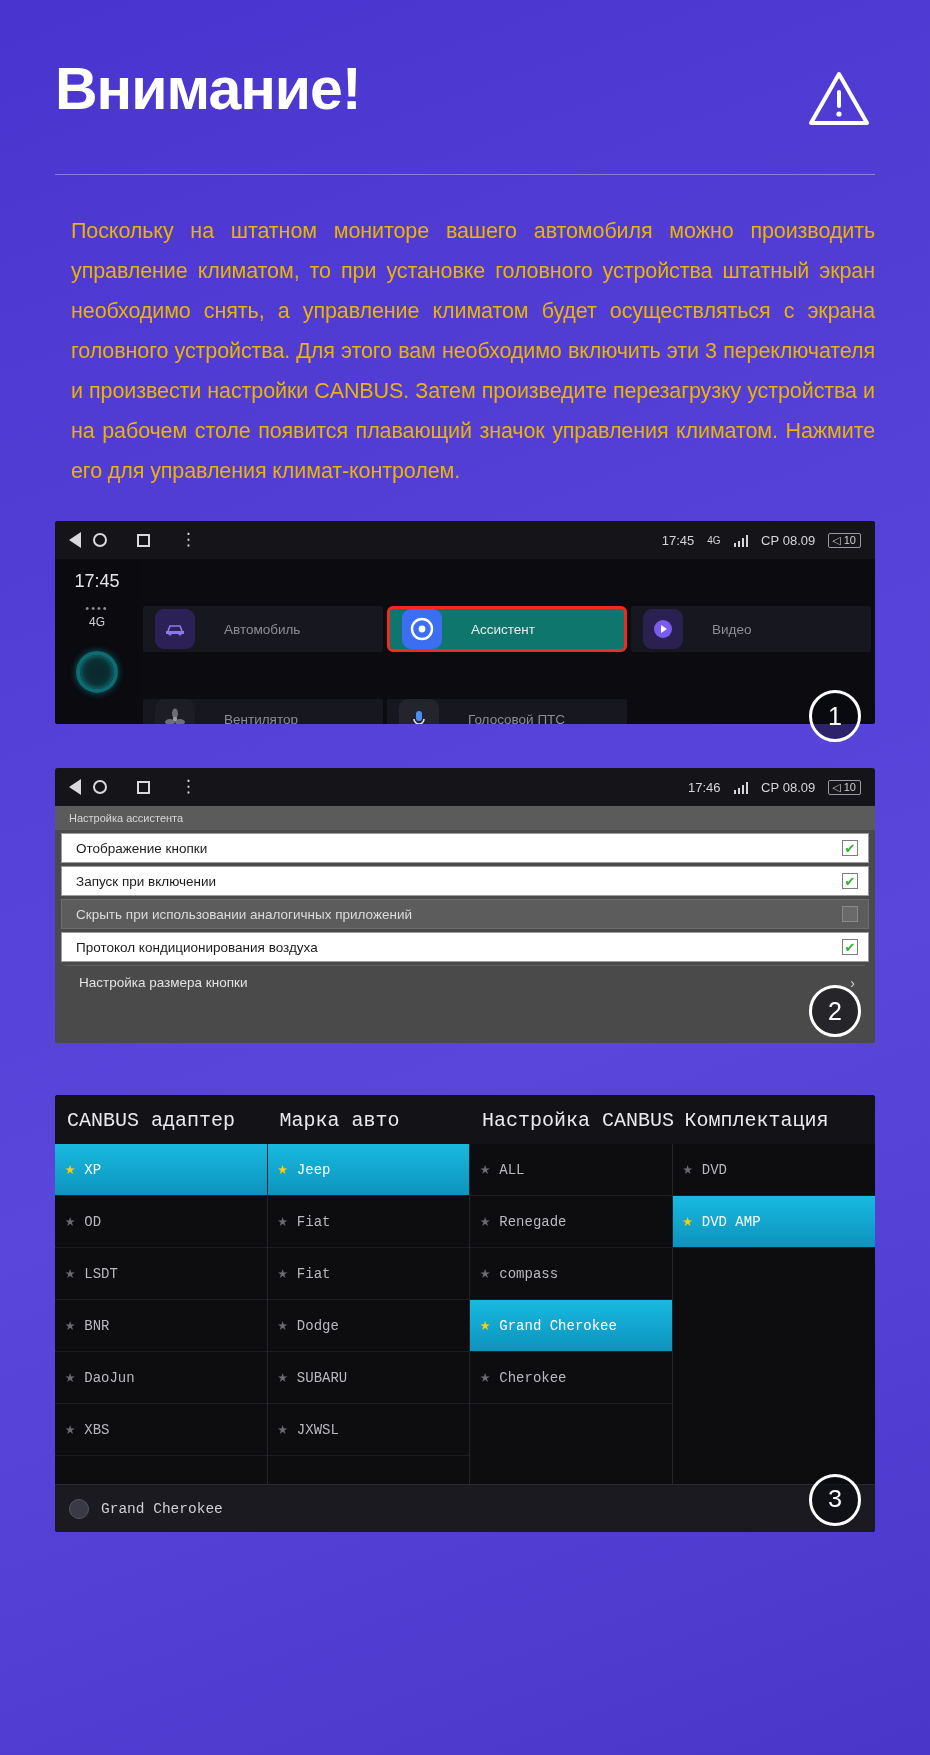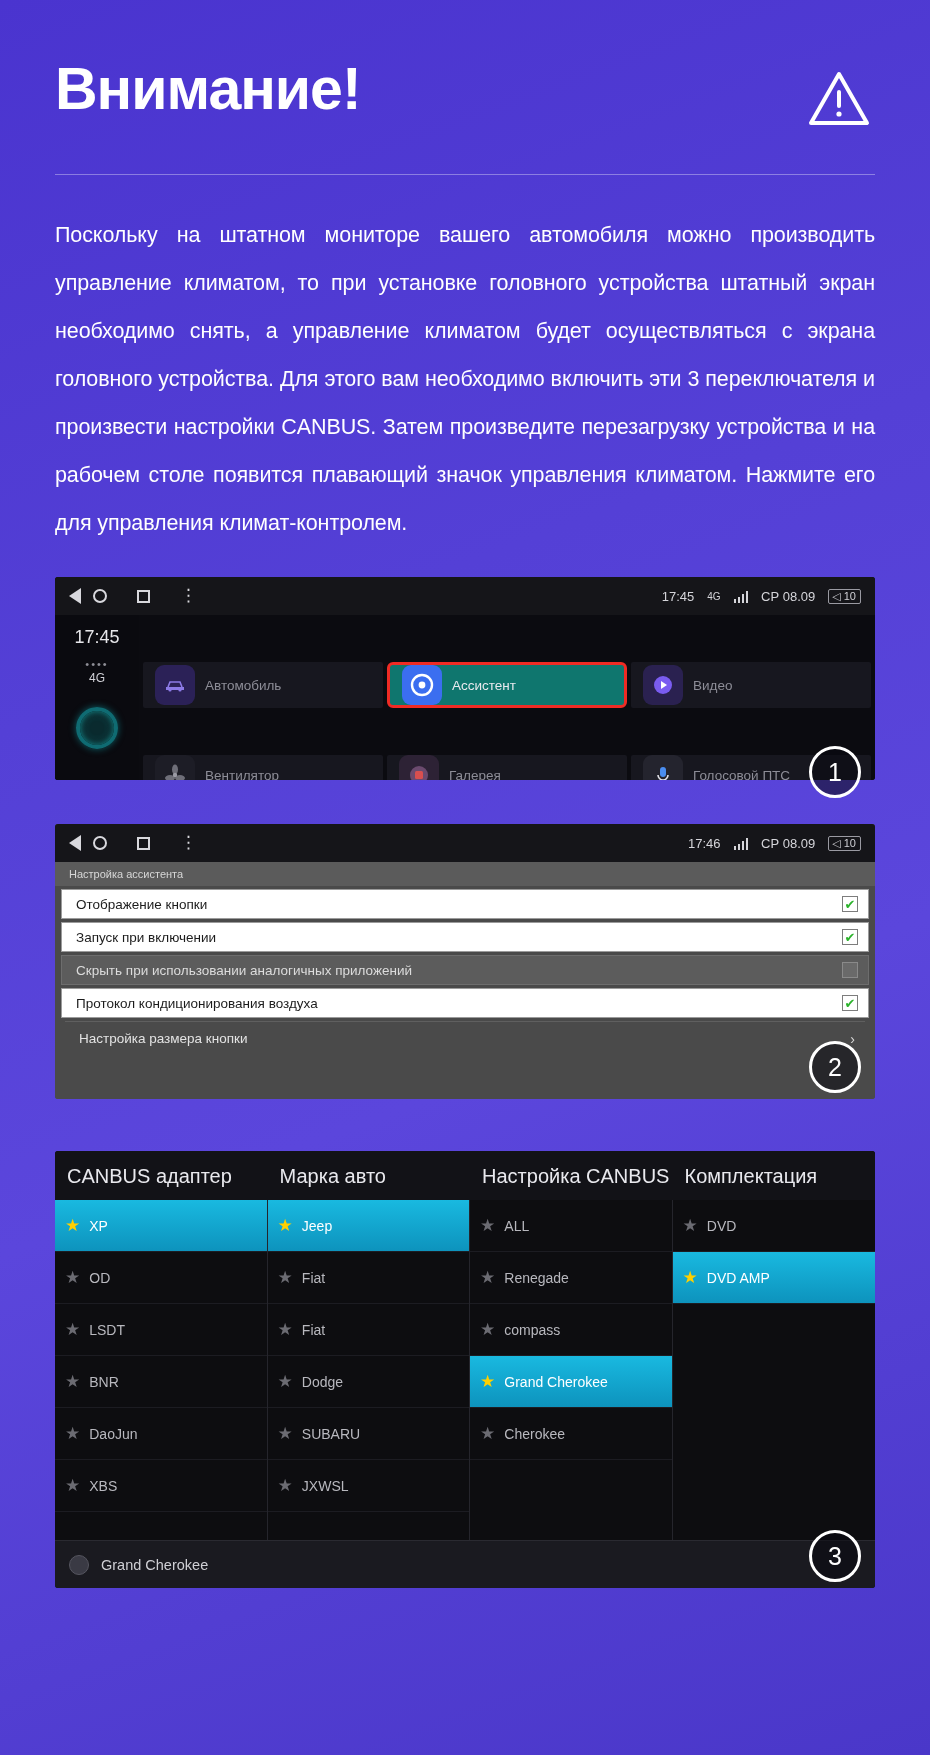--- a/index.html
+++ b/index.html
@@ -37,26 +37,27 @@
   }
   .warn-icon { margin-top: 10px; margin-right: 5px; }
 
   .rule {
     height: 1px;
     background: rgba(255,255,255,0.35);
     margin: 42px 0 36px 0;
   }
 
   .para {
-    color: #ffffff;
+    color: #eab308;
     font-size: 21.5px;
-    line-height: 48px;
+    line-height: 40px;
     text-align: justify;
     text-align-last: left;
     letter-spacing: -0.1px;
+    margin-left: 16px;
   }
 
   
   .shot {
     position: relative;
     margin-top: 30px;
     border-radius: 3px;
     overflow: visible;
   }
   .shot-inner {
@@ -157,21 +158,21 @@
     display: grid;
     grid-template-columns: repeat(3, 1fr);
     grid-template-rows: repeat(2, 1fr);
     gap: 4px;
     padding: 4px;
   }
   .tile {
     background: #17171f;
     display: flex;
     align-items: center;
-    gap: 10px;
+    gap: 29px;
     padding: 0 12px;
     position: relative;
     border-radius: 2px;
     margin-top: 43px;
   }
   .tile .tl-label { color: #8d8d97; font-size: 13.5px; }
   .tile.sel {
     border: 3px solid #ef2b24;
     border-radius: 6px;
     background: #0f766e;
@@ -396,29 +397,20 @@
                     <ellipse cx="12" cy="6.5" rx="3" ry="5"></ellipse>
                     <ellipse cx="17" cy="15" rx="5" ry="3"></ellipse>
                     <ellipse cx="7" cy="15" rx="5" ry="3"></ellipse>
                   </g>
                   <circle cx="12" cy="12" r="2.2" fill="#9a9aa4"></circle>
                 </svg>
             </span>
             <span class="tl-label">Вентилятор</span>
           </div>
 
-          <div class="tile">
-            <span class="app-ico ico-gal">
-              <svg width="22" height="22" viewBox="0 0 22 22">
-                  <circle cx="11" cy="11" r="9" fill="#6b4a6e"></circle>
-                  <rect x="7" y="7" width="8" height="8" rx="1.5" fill="#d84f4f"></rect>
-                </svg>
-            </span>
-            <span class="tl-label">Галерея</span>
-          </div>
 
           <div class="tile">
             <span class="app-ico ico-voice">
               <svg width="20" height="22" viewBox="0 0 20 22">
                   <rect x="7" y="3" width="6" height="10" rx="3" fill="#4a8df0"></rect>
                   <path d="M5 11a5 5 0 0 0 10 0" fill="none" stroke="#e0e0e6" stroke-width="1.6"></path>
                   <rect x="9.2" y="16" width="1.6" height="3" fill="#e0e0e6"></rect>
                 </svg>
             </span>
             <span class="tl-label">Голосовой ПТС</span>
@@ -475,21 +467,21 @@
       </div>
       <div class="row plain">
         <span>Настройка размера кнопки</span>
         <span class="sp chev">›</span>
       </div>
       <div class="p2-filler"></div>
     </div>
     <div class="badge" style="right:14px; bottom:6px;">2</div>
   </div>
 
-  <div class="shot" style="margin-top:52px;">
+  <div class="shot" style="margin-top:52px;font-family:Liberation Mono, monospace;">
     <div class="shot-inner p3">
       <div class="p3-head">
         <div>CANBUS адаптер</div>
         <div>Марка авто</div>
         <div>Настройка CANBUS</div>
         <div>Комплектация</div>
       </div>
       <div class="p3-cols">
 
         <div class="col">

